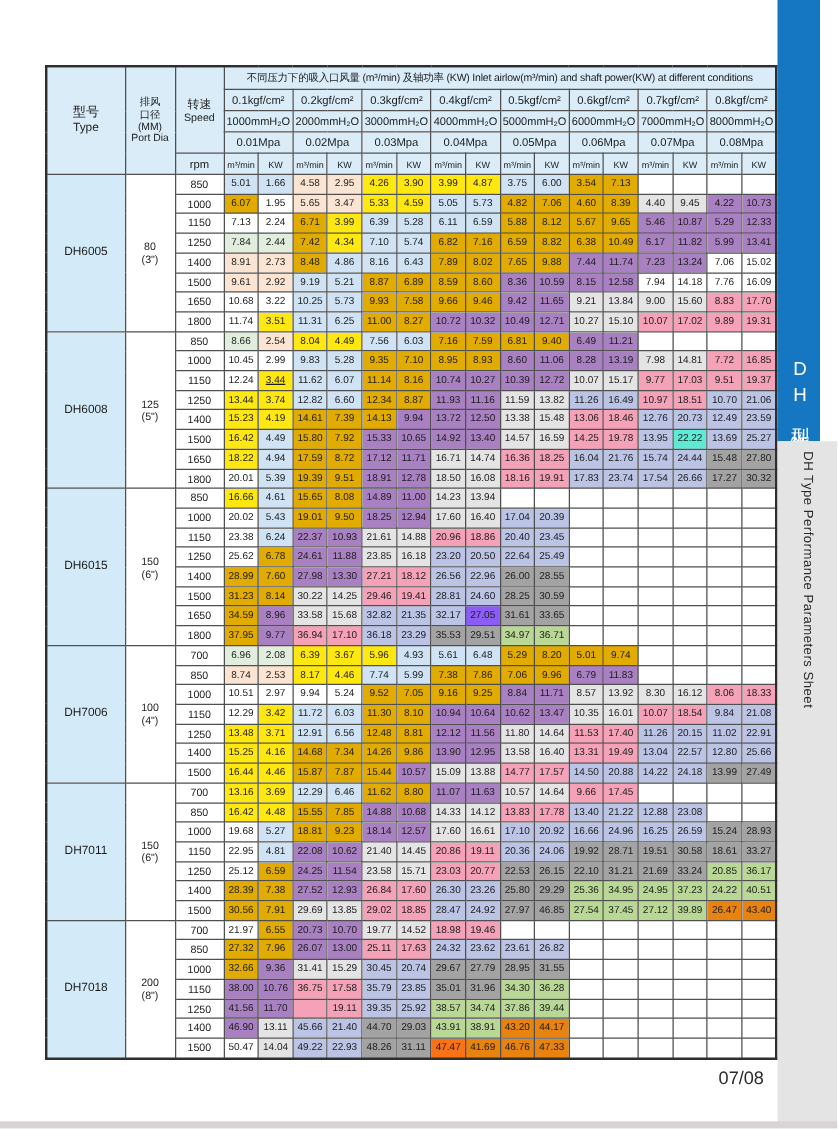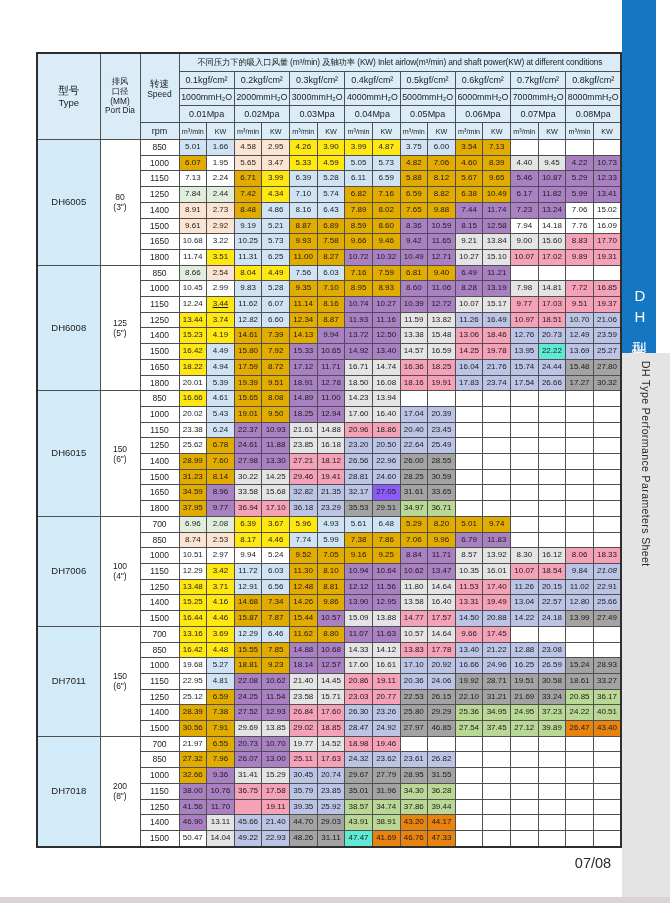--- a/index.html
+++ b/index.html
@@ -663,21 +663,21 @@
           <td style="background: rgb(226, 171, 0);">8.10</td>
           <td style="background: rgb(169, 129, 194);">10.94</td>
           <td style="background: rgb(169, 129, 194);">10.64</td>
           <td style="background: rgb(169, 129, 194);">10.62</td>
           <td style="background: rgb(169, 129, 194);">13.47</td>
           <td style="background: rgb(228, 228, 228);">10.35</td>
           <td style="background: rgb(228, 228, 228);">16.01</td>
           <td style="background: rgb(245, 162, 184);">10.07</td>
           <td style="background: rgb(245, 162, 184);">18.54</td>
           <td style="background: rgb(188, 196, 230);">9.84</td>
-          <td style="background: rgb(188, 196, 230); font-style: italic;">21.08</td>
+          <td style="background: rgb(188, 196, 230);">21.08</td>
         </tr>
         <tr>
           <td class="rpm-cell">1250</td>
           <td style="background: rgb(255, 232, 18);">13.48</td>
           <td style="background: rgb(255, 232, 18);">3.71</td>
           <td style="background: rgb(207, 227, 244);">12.91</td>
           <td style="background: rgb(207, 227, 244);">6.56</td>
           <td style="background: rgb(226, 171, 0);">12.48</td>
           <td style="background: rgb(226, 171, 0);">8.81</td>
           <td style="background: rgb(169, 129, 194);">12.12</td>
@@ -987,21 +987,21 @@
           <td style="background: rgb(255, 255, 255);"></td>
         </tr>
         <tr>
           <td class="rpm-cell">1500</td>
           <td style="background: rgb(255, 255, 255);">50.47</td>
           <td style="background: rgb(228, 228, 228);">14.04</td>
           <td style="background: rgb(188, 196, 230);">49.22</td>
           <td style="background: rgb(188, 196, 230);">22.93</td>
           <td style="background: rgb(163, 163, 163);">48.26</td>
           <td style="background: rgb(163, 163, 163);">31.11</td>
-          <td style="background: #5eead4;">47.47</td>
+          <td style="background: #f97316;">47.47</td>
           <td style="background: rgb(232, 131, 15);">41.69</td>
           <td style="background: rgb(232, 131, 15);">46.76</td>
           <td style="background: rgb(232, 131, 15);">47.33</td>
           <td style="background: rgb(255, 255, 255);"></td>
           <td style="background: rgb(255, 255, 255);"></td>
           <td style="background: rgb(255, 255, 255);"></td>
           <td style="background: rgb(255, 255, 255);"></td>
           <td style="background: rgb(255, 255, 255);"></td>
           <td style="background: rgb(255, 255, 255);"></td>
         </tr>

